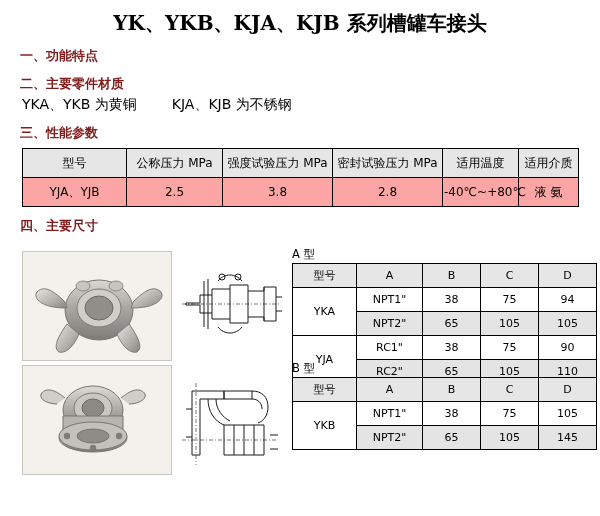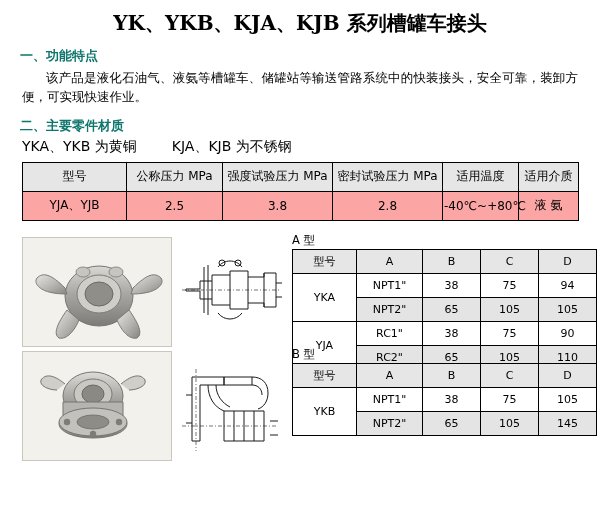--- a/index.html
+++ b/index.html
@@ -23,21 +23,21 @@
   .title {
     text-align: center;
     font-family: "DejaVu Serif", "Liberation Serif", serif;
     font-weight: bold;
     font-size: 20px;
     letter-spacing: 0px;
     padding-top: 10px;
     color: #000;
   }
   .sec-head {
-    color: #0f766e;
+    color: #7f1d1d;
     font-weight: bold;
     font-size: 13px;
     margin-left: 20px;
     margin-top: 10px;
     font-family: "DejaVu Sans", "Liberation Sans", sans-serif;
   }
   .para {
     font-size: 12.5px;
     line-height: 1.55;
     margin: 3px 22px 0 22px;
@@ -124,29 +124,29 @@
   }
 </style>
 </head>
 <body>
 
 <div class="page">
 
   <div class="title">YK、YKB、KJA、KJB 系列槽罐车接头</div>
 
   <div class="sec-head">一、功能特点</div>
-  <div class="para">该产品是液化石油气、液氨等槽罐车、储罐站等输送管路系统中的快装接头，安全可靠，装卸方便，可实现快速作业。</div>
 
   <div class="sec-head">二、主要零件材质</div>
   <div class="mat-line">
     <span>YKA、YKB 为黄铜</span>
     <span class="gap"></span>
     <span>KJA、KJB 为不锈钢</span>
   </div>
 
+  <div class="sec-head">三、性能参数</div>
 
   <table class="perf">
     <colgroup>
       <col style="width:104px">
         <col style="width:96px">
         <col style="width:110px">
       <col style="width:110px">
         <col style="width:76px">
         <col style="width:60px">
     </colgroup>
@@ -165,20 +165,21 @@
         <td class="serif">YJA、YJB</td>
         <td>2.5</td>
         <td>3.8</td>
         <td>2.8</td>
         <td>-40℃~+80℃</td>
         <td>液 氨</td>
       </tr>
     </tbody>
   </table>
 
+  <div class="sec-head">四、主要尺寸</div>
 
   <div class="dim-wrap">
 
     <div class="photo-box" style="left:22px; top:10px; width:148px; height:108px;">
       <svg class="ph-inner" viewBox="0 0 148 108">
         <defs>
           <linearGradient id="mg1" x1="0" y1="0" x2="0" y2="1">
             <stop offset="0%" stop-color="#d9d8d4"></stop>
             <stop offset="45%" stop-color="#a9a8a4"></stop>
             <stop offset="100%" stop-color="#7c7b78"></stop>

